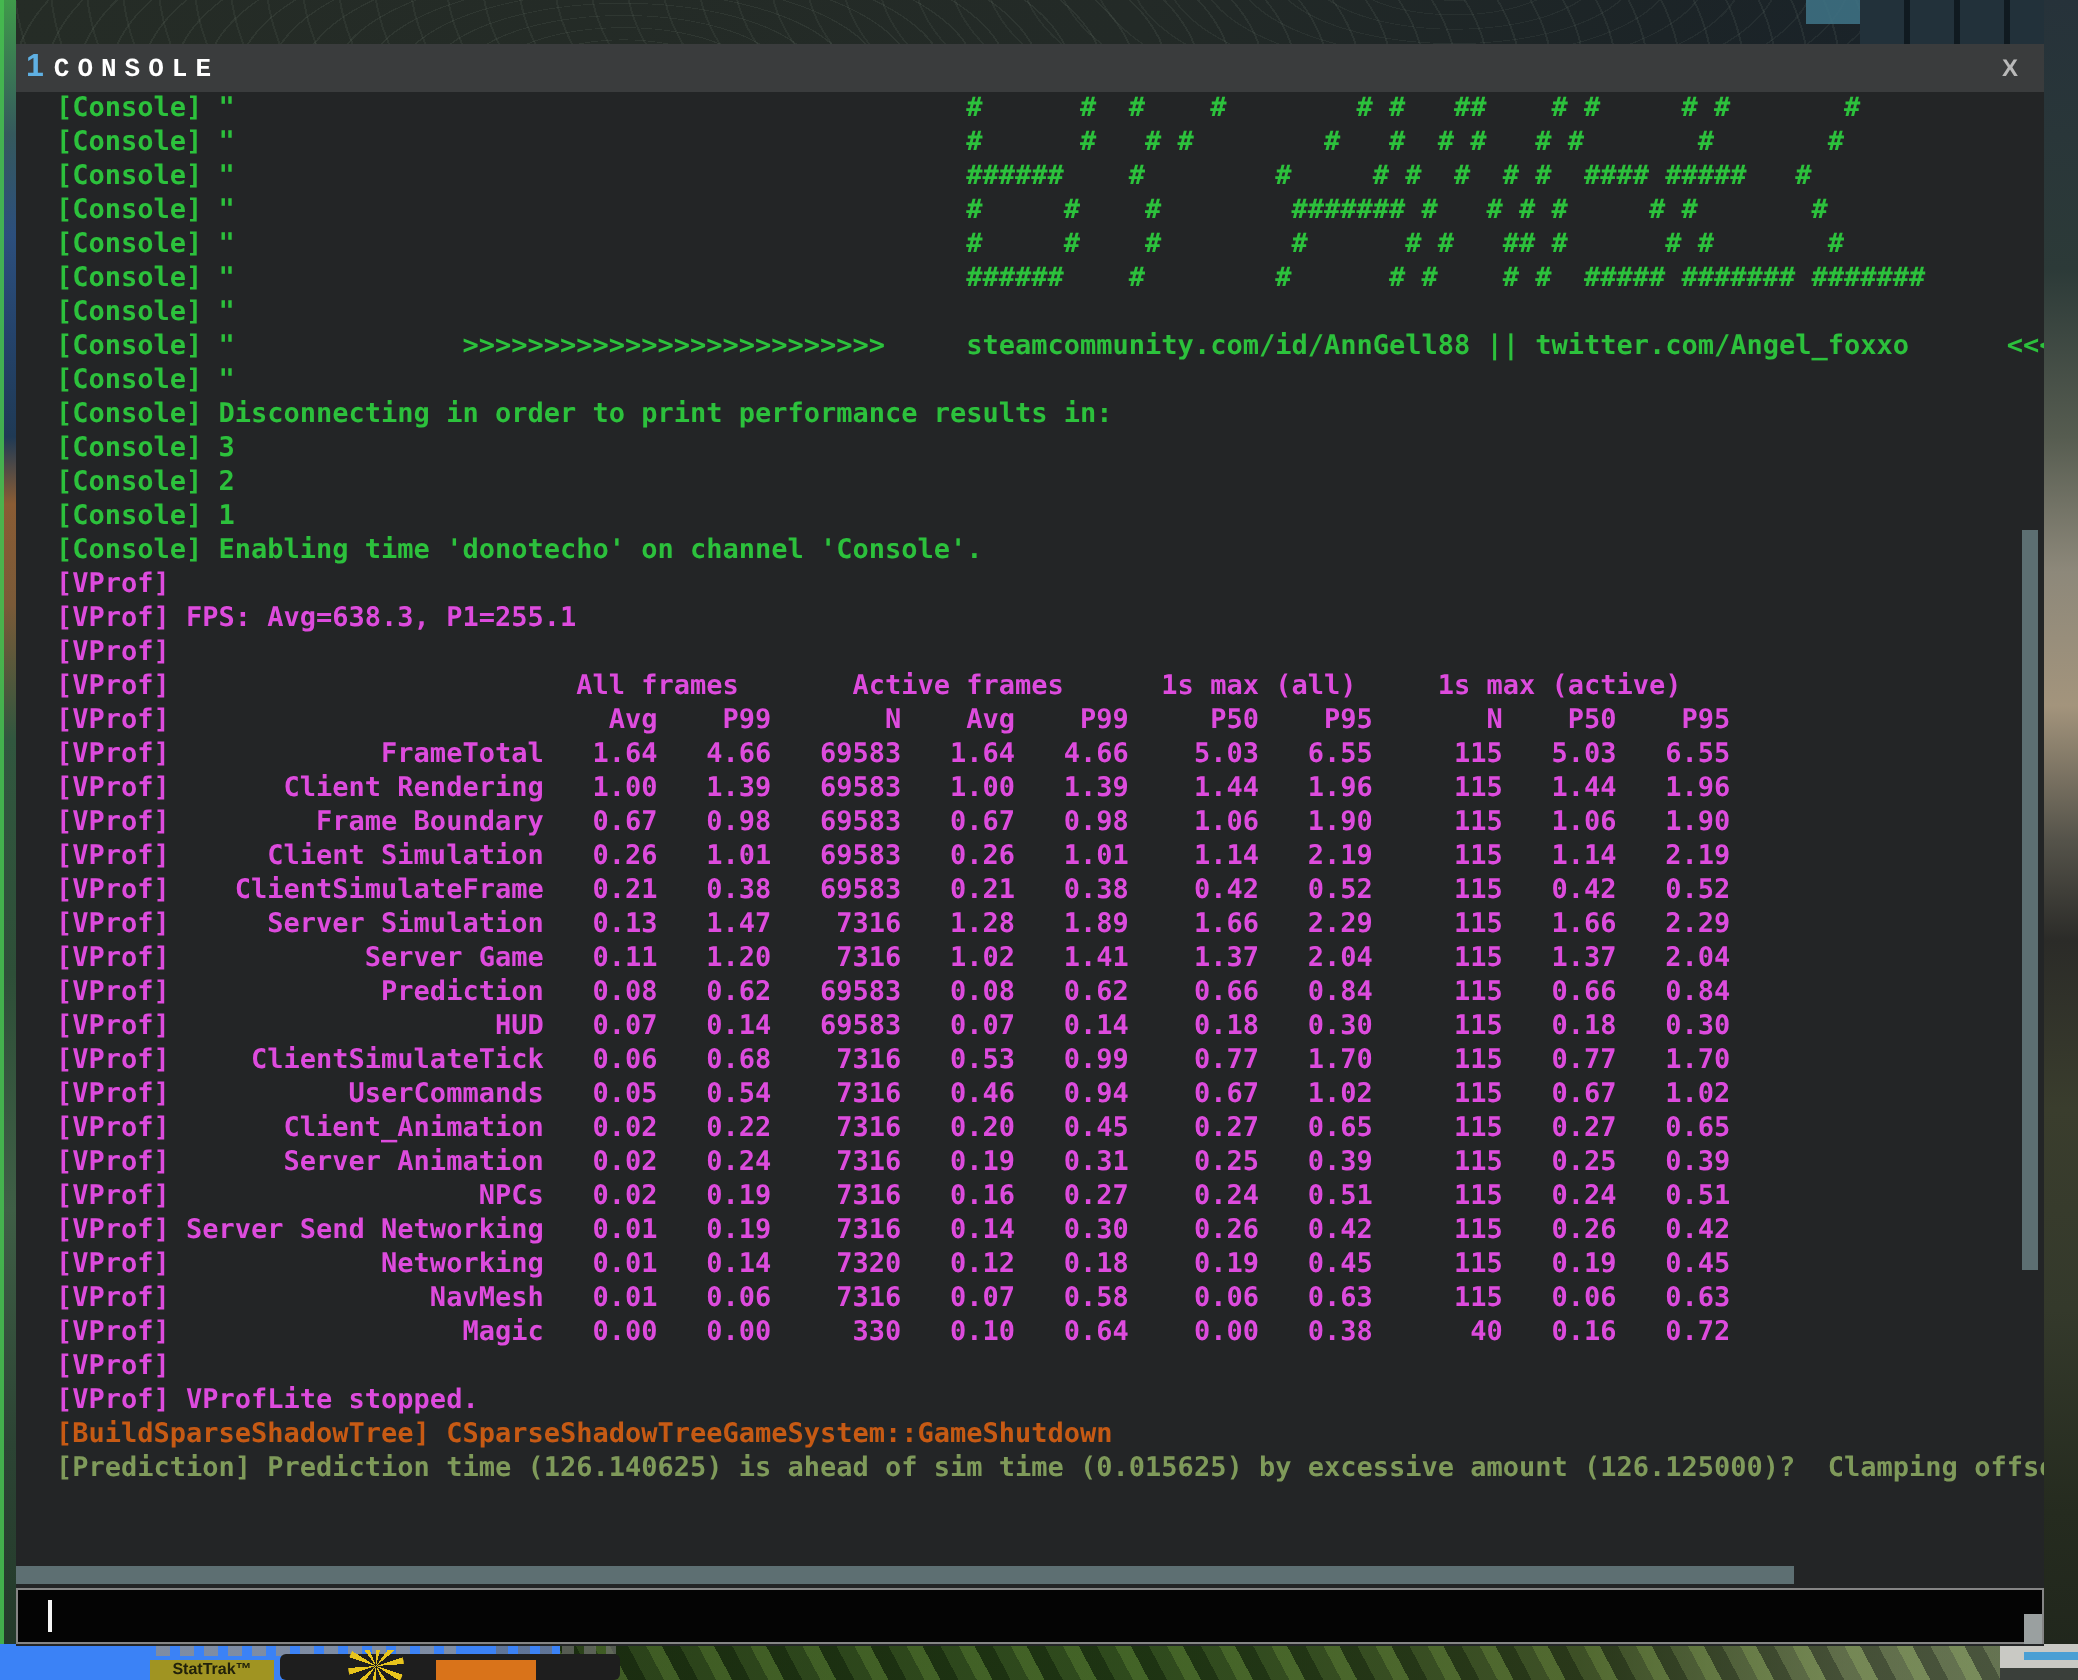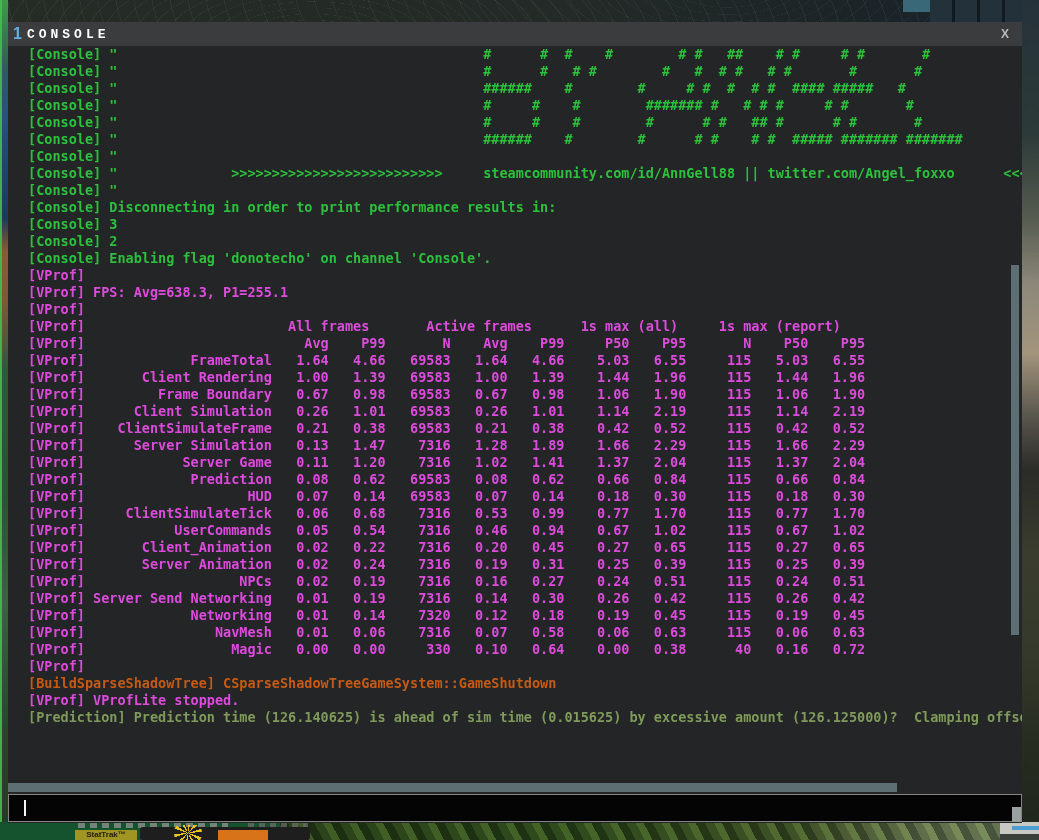--- a/index.html
+++ b/index.html
@@ -17,21 +17,21 @@
   .bg-top-grid { position:absolute; left:930px; top:0; width:109px; height:24px;
     background: repeating-linear-gradient(90deg,#22313a 0 22px,#101a20 22px 25px),
                 repeating-linear-gradient(180deg,rgba(120,160,170,.25) 0 1px, transparent 1px 8px); }
   .bg-left { position:absolute; left:0; top:0; width:8px; height:840px;
     background: linear-gradient(180deg,#3f9a4a 0%,#35595d 8%,#2c4f7d 14%,#24436b 20%,#1f3a55 26%,
       #8a5c34 30%,#7a5a38 36%,#31573f 44%,#2e4f38 58%,#3f5f46 72%,#2c4434 86%,#223828 100%); }
   .bg-left-line { position:absolute; left:0; top:0; width:2px; height:840px; background:#46bb50; opacity:.9; }
   .bg-right { position:absolute; left:1022px; top:0; width:17px; height:840px;
     background: linear-gradient(180deg,#26323a 0%,#2c3a38 16%,#565c50 26%,#8d887a 34%,#a3947c 42%,
       #55534a 50%,#2b2b28 56%,#3a3d2d 66%,#34392b 78%,#252b1f 90%,#20261c 100%); }
-  .bg-bottom { position:absolute; left:0; top:822px; width:1039px; height:18px; background:#14532d; overflow:hidden; }
+  .bg-bottom { position:absolute; left:0; top:822px; width:1039px; height:18px; background:#3b82f6; overflow:hidden; }
   .bb-foliage { position:absolute; left:280px; top:0; width:730px; height:18px;
     background:
       repeating-linear-gradient(62deg, rgba(90,130,50,.5) 0 7px, rgba(20,40,12,.6) 7px 15px, rgba(50,80,30,.5) 15px 23px),
       linear-gradient(90deg,#243416 0%,#2c451c 40%,#49502e 70%,#8f8c77 88%,#9a9888 100%); }
   .bb-cn { position:absolute; left:78px; top:1px; width:150px; height:5px;
     background: repeating-linear-gradient(90deg,#8f8f8f 0 7px, transparent 7px 12px); opacity:.8; }
   .bb-cn2 { position:absolute; left:248px; top:1px; width:60px; height:4px;
     background: repeating-linear-gradient(90deg,#6f6f6f 0 6px, transparent 6px 11px); opacity:.7; }
   .bb-case { position:absolute; left:140px; top:5px; width:170px; height:13px; background:#1e1e1e; border-radius:3px; }
   .stattrak { position:absolute; left:75px; top:8px; width:62px; height:10px; background:#a09422; color:#21210a;
@@ -109,47 +109,48 @@
         <div class="line c-g">[Console] "                                             ######    #        #     # #  #  # #  #### #####   #</div>
         <div class="line c-g">[Console] "                                             #     #    #        ####### #   # # #     # #       #</div>
         <div class="line c-g">[Console] "                                             #     #    #        #      # #   ## #      # #       #</div>
         <div class="line c-g">[Console] "                                             ######    #        #      # #    # #  ##### ####### #######</div>
         <div class="line c-g">[Console] "</div>
         <div class="line c-g">[Console] "              &gt;&gt;&gt;&gt;&gt;&gt;&gt;&gt;&gt;&gt;&gt;&gt;&gt;&gt;&gt;&gt;&gt;&gt;&gt;&gt;&gt;&gt;&gt;&gt;&gt;&gt;     steamcommunity.com/id/AnnGell88 || twitter.com/Angel_foxxo      &lt;&lt;&lt;&lt;&lt;&lt;&lt;&lt;&lt;&lt;&lt;&lt;</div>
         <div class="line c-g">[Console] "</div>
         <div class="line c-g">[Console] Disconnecting in order to print performance results in:</div>
         <div class="line c-g">[Console] 3</div>
         <div class="line c-g">[Console] 2</div>
-        <div class="line c-g">[Console] Enabling flag 'donotecho' on channel 'Console'.</div>
+        <div class="line c-g">[Console] 1</div>
+        <div class="line c-g">[Console] Enabling time 'donotecho' on channel 'Console'.</div>
         <div class="line c-m">[VProf]</div>
         <div class="line c-m">[VProf] FPS: Avg=638.3, P1=255.1</div>
         <div class="line c-m">[VProf]</div>
-        <div class="line c-m">[VProf]                         All frames       Active frames      1s max (all)     1s max (report)</div>
+        <div class="line c-m">[VProf]                         All frames       Active frames      1s max (all)     1s max (active)</div>
         <div class="line c-m">[VProf]                           Avg    P99       N    Avg    P99     P50    P95       N    P50    P95</div>
         <div class="line c-m">[VProf]             FrameTotal   1.64   4.66   69583   1.64   4.66    5.03   6.55     115   5.03   6.55</div>
         <div class="line c-m">[VProf]       Client Rendering   1.00   1.39   69583   1.00   1.39    1.44   1.96     115   1.44   1.96</div>
         <div class="line c-m">[VProf]         Frame Boundary   0.67   0.98   69583   0.67   0.98    1.06   1.90     115   1.06   1.90</div>
         <div class="line c-m">[VProf]      Client Simulation   0.26   1.01   69583   0.26   1.01    1.14   2.19     115   1.14   2.19</div>
         <div class="line c-m">[VProf]    ClientSimulateFrame   0.21   0.38   69583   0.21   0.38    0.42   0.52     115   0.42   0.52</div>
         <div class="line c-m">[VProf]      Server Simulation   0.13   1.47    7316   1.28   1.89    1.66   2.29     115   1.66   2.29</div>
         <div class="line c-m">[VProf]            Server Game   0.11   1.20    7316   1.02   1.41    1.37   2.04     115   1.37   2.04</div>
         <div class="line c-m">[VProf]             Prediction   0.08   0.62   69583   0.08   0.62    0.66   0.84     115   0.66   0.84</div>
         <div class="line c-m">[VProf]                    HUD   0.07   0.14   69583   0.07   0.14    0.18   0.30     115   0.18   0.30</div>
         <div class="line c-m">[VProf]     ClientSimulateTick   0.06   0.68    7316   0.53   0.99    0.77   1.70     115   0.77   1.70</div>
         <div class="line c-m">[VProf]           UserCommands   0.05   0.54    7316   0.46   0.94    0.67   1.02     115   0.67   1.02</div>
         <div class="line c-m">[VProf]       Client_Animation   0.02   0.22    7316   0.20   0.45    0.27   0.65     115   0.27   0.65</div>
         <div class="line c-m">[VProf]       Server Animation   0.02   0.24    7316   0.19   0.31    0.25   0.39     115   0.25   0.39</div>
         <div class="line c-m">[VProf]                   NPCs   0.02   0.19    7316   0.16   0.27    0.24   0.51     115   0.24   0.51</div>
         <div class="line c-m">[VProf] Server Send Networking   0.01   0.19    7316   0.14   0.30    0.26   0.42     115   0.26   0.42</div>
         <div class="line c-m">[VProf]             Networking   0.01   0.14    7320   0.12   0.18    0.19   0.45     115   0.19   0.45</div>
         <div class="line c-m">[VProf]                NavMesh   0.01   0.06    7316   0.07   0.58    0.06   0.63     115   0.06   0.63</div>
         <div class="line c-m">[VProf]                  Magic   0.00   0.00     330   0.10   0.64    0.00   0.38      40   0.16   0.72</div>
         <div class="line c-m">[VProf]</div>
+        <div class="line c-m">[VProf] VProfLite stopped.</div>
         <div class="line c-o">[BuildSparseShadowTree] CSparseShadowTreeGameSystem::GameShutdown</div>
-        <div class="line c-m">[VProf] VProfLite stopped.</div>
         <div class="line c-v">[Prediction] Prediction time (126.140625) is ahead of sim time (0.015625) by excessive amount (126.125000)?  Clamping offset</div>
       </div>
 
     <div class="vscroll"></div>
     <div class="hscroll"></div>
 
     <div class="input">
       <span class="cursor"></span>
       <div class="grip"></div>
     </div>

